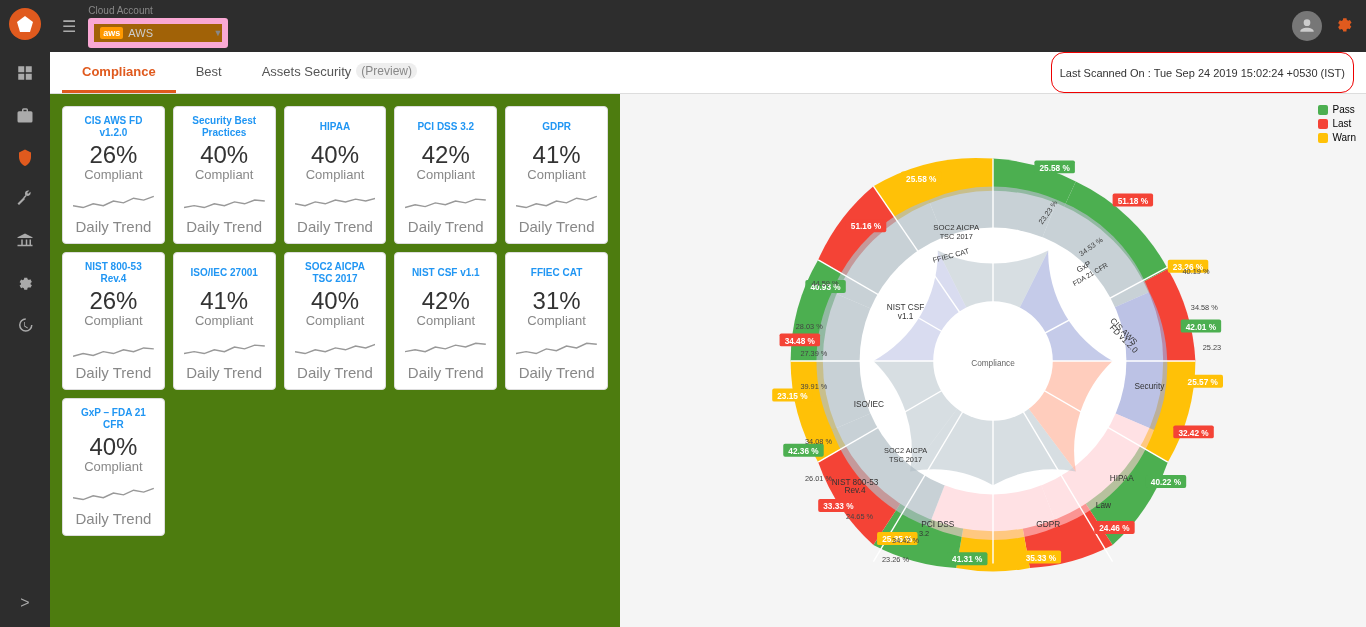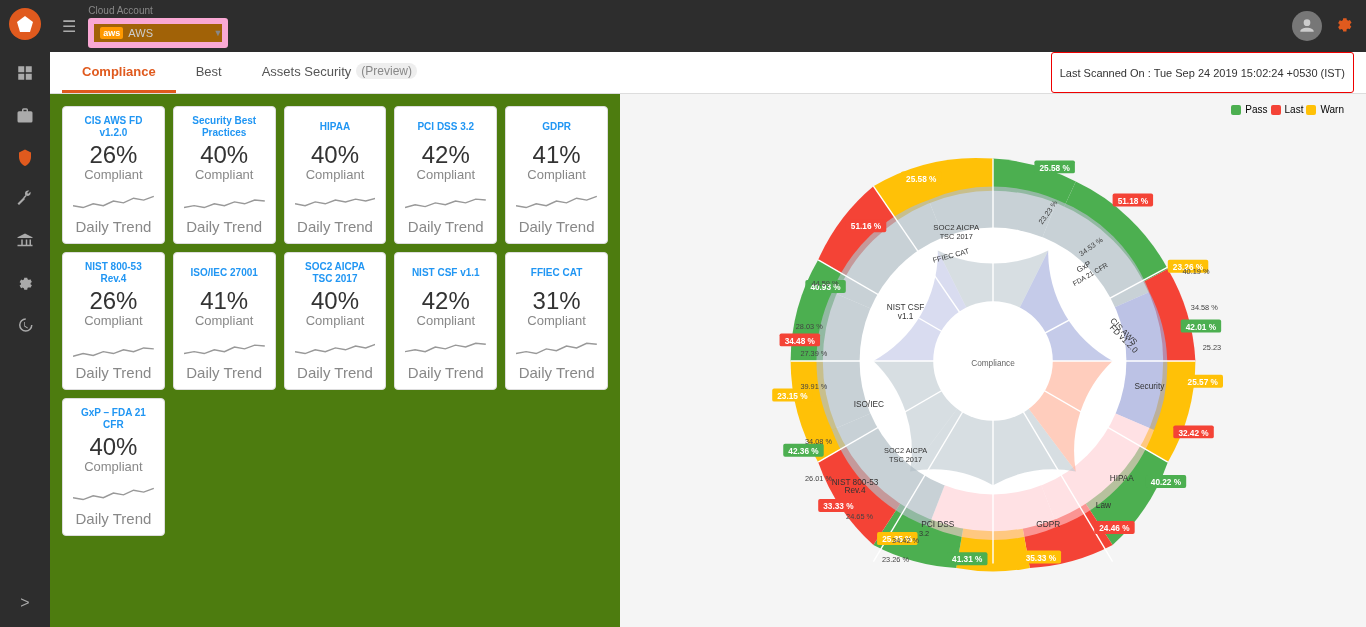--- a/index.html
+++ b/index.html
@@ -121,21 +121,21 @@
       padding: 1px 5px;
       border-radius: 8px;
     }
     .tab-right {
       margin-left: auto;
       display: flex; align-items: center;
       font-size: 11px;
       color: #333;
       border: 1px solid #e00;
       padding: 3px 8px;
-      border-radius: 3px;
+      border-radius: 13px;
     }
 
     
     .content-split {
       display: flex;
       flex: 1;
       overflow: hidden;
     }
 
     
@@ -198,23 +198,23 @@
       background: #f5f5f5;
       display: flex;
       flex-direction: column;
       align-items: center;
       justify-content: center;
       position: relative;
       padding: 10px;
     }
     .legend {
       position: absolute;
-      top: 10px; right: 22px;
-      display: flex;
-      flex-direction: row;
+      top: 10px; right: 10px;
+      display: flex;
+      flex-direction: column;
       gap: 3px;
       font-size: 10px;
     }
     .legend-item {
       display: flex; align-items: center; gap: 4px;
     }
     .legend-dot {
       width: 10px; height: 10px;
       border-radius: 2px;
     }

